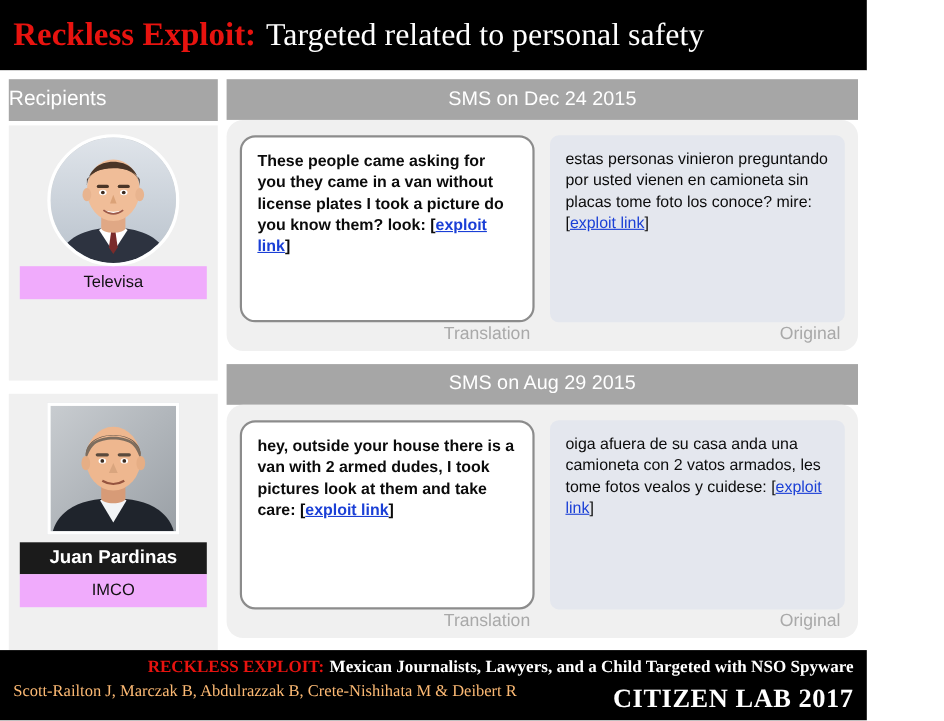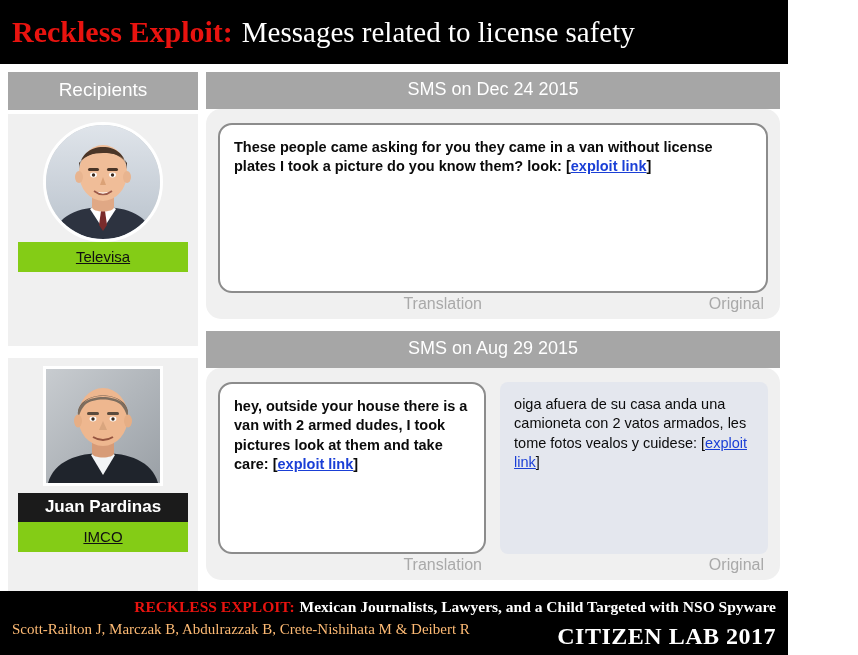--- a/index.html
+++ b/index.html
@@ -61,21 +61,20 @@
   .recipients-col {
     width: 190px;
     flex: 0 0 190px;
     display: flex;
     flex-direction: column;
   }
   .recipients-header {
     background: #a6a6a6;
     color: #ffffff;
     font-size: 19px;
-    text-align: center;
     padding: 7px 0 9px 0;
     font-family: "Liberation Sans", sans-serif;
   }
   .person-card {
     background: #f0f0f0;
     margin-top: 4px;
     padding: 8px 10px 10px 10px;
     box-sizing: border-box;
     display: flex;
     flex-direction: column;
@@ -102,27 +101,26 @@
     color: #ffffff;
     text-align: center;
     font-weight: bold;
     font-size: 17px;
     padding: 4px 0 5px 0;
     margin-top: 7px;
     box-sizing: border-box;
   }
   .org-line {
     width: 100%;
-    background: #84cc16;
+    background: #f0abfc;
     color: #111111;
     text-align: center;
     font-size: 15px;
     padding: 6px 0 7px 0;
     box-sizing: border-box;
-    text-decoration: underline;
   }
 
   
   .messages-col {
     flex: 1 1 auto;
     margin-left: 8px;
     display: flex;
     flex-direction: column;
   }
   .msg-block { }
@@ -232,21 +230,21 @@
     letter-spacing: 0.5px;
   }
 </style>
 </head>
 <body>
 
 <div class="page">
 
   <div class="header">
     <span class="header-title-red">Reckless Exploit:</span>
-    <span class="header-title-white">Messages related to license safety</span>
+    <span class="header-title-white">Targeted related to personal safety</span>
   </div>
 
   <div class="body-area">
 
     <div class="recipients-col">
       <div class="recipients-header">Recipients</div>
 
       <div class="person-card first">
         <div class="portrait round">
           <svg width="114" height="114" viewBox="0 0 114 114">
@@ -336,20 +334,21 @@
       </div>
     </div>
 
     <div class="messages-col">
 
       <div class="msg-block first">
         <div class="sms-header">SMS on Dec 24 2015</div>
         <div class="msg-panel first">
           <div class="bubbles">
             <div class="bubble bubble-translation"><span>These people came asking for you they came in a van without license plates I took a picture do you know them? look: [</span><span class="link">exploit link</span><span>]</span></div>
+            <div class="bubble bubble-original"><span>estas personas vinieron preguntando por usted vienen en camioneta sin placas tome foto los conoce? mire: [</span><span class="link">exploit link</span><span>]</span></div>
           </div>
           <div class="captions">
             <div class="caption">Translation</div>
             <div class="caption">Original</div>
           </div>
         </div>
       </div>
 
       <div class="msg-block second">
         <div class="sms-header">SMS on Aug 29 2015</div>

